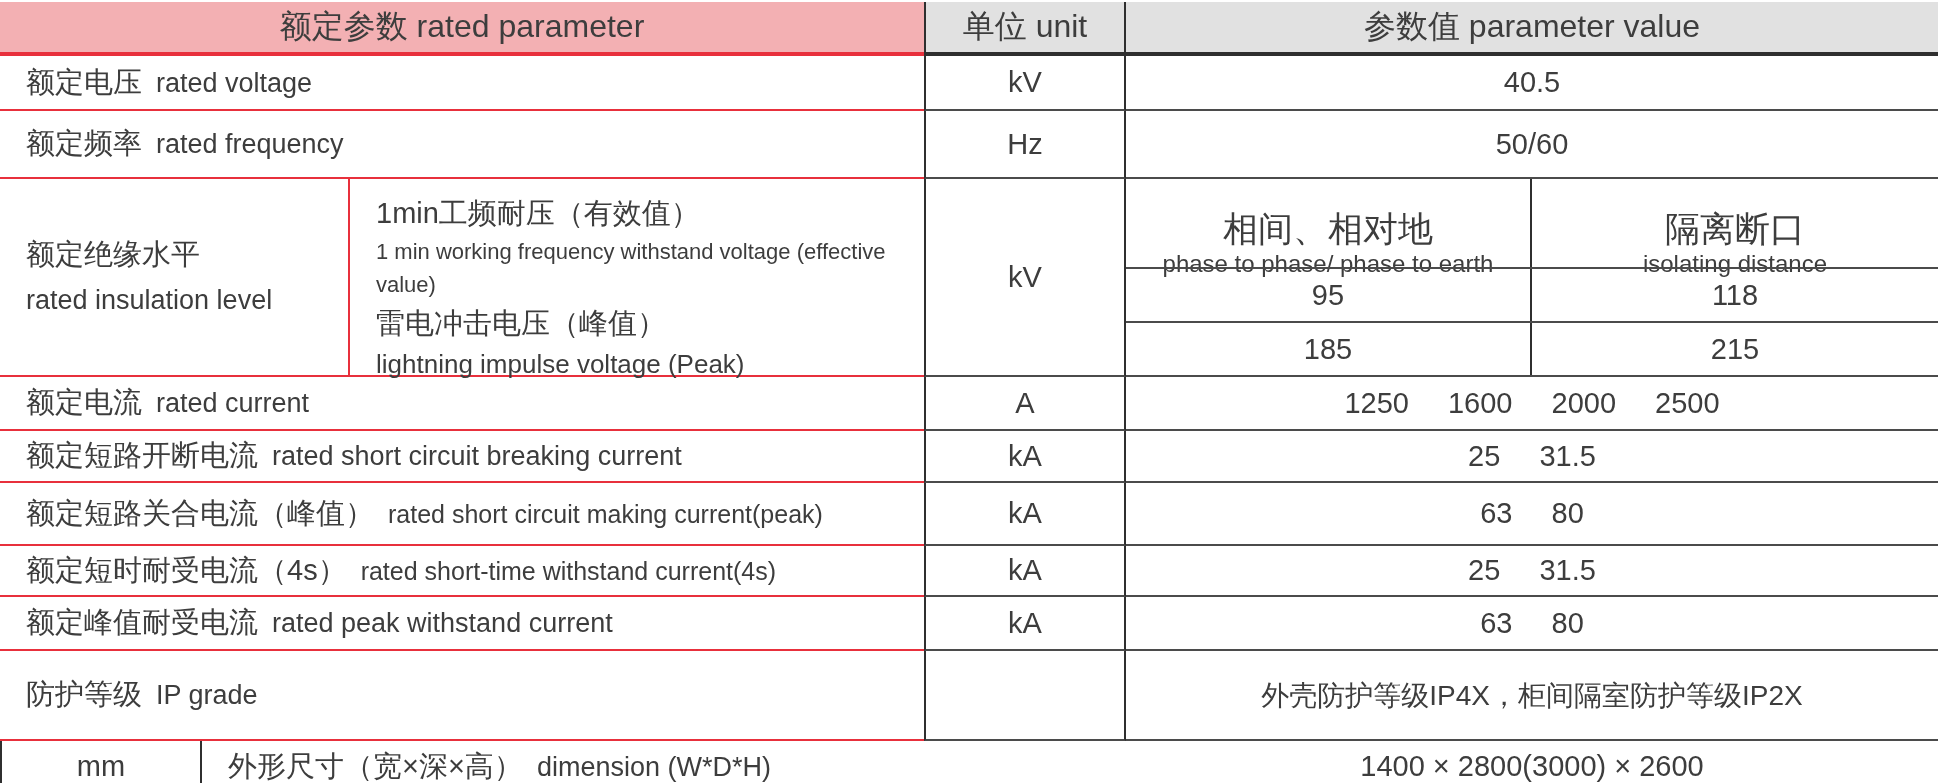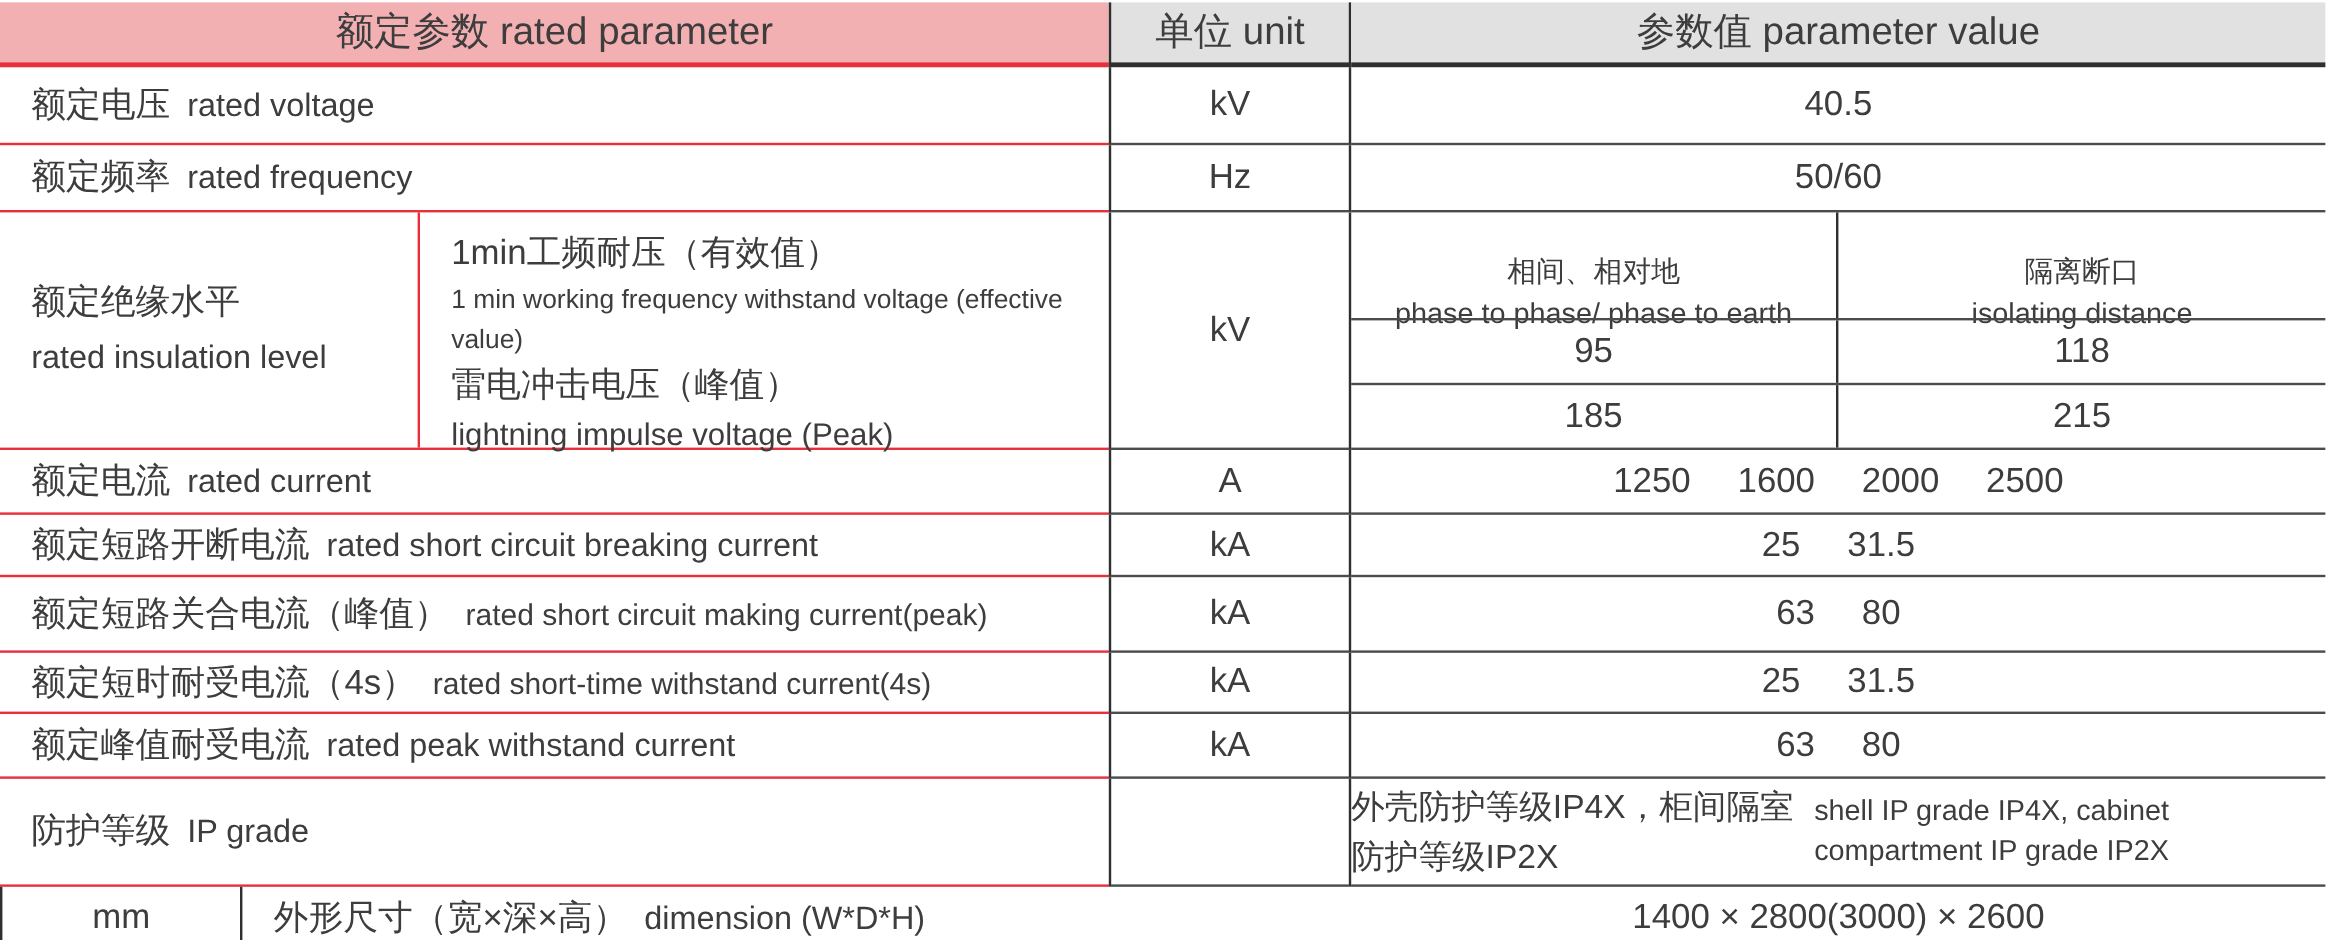--- a/index.html
+++ b/index.html
@@ -54,22 +54,22 @@
     border-bottom:4px solid var(--red);
     justify-content:center;padding-left:0;
     font-size:32px;
   }
   .hrow .c2,.hrow .c3{
     background:var(--head-gray);
     border-bottom:4px solid var(--dark-line);
     font-size:32px;
   }
   
-  .r-voltage{height:65px;}
-  .r-frequency{height:56px;}
+  .r-voltage{height:55px;}
+  .r-frequency{height:68px;}
   .r-current{height:54px;}
   .r-breaking{height:52px;}
   .r-making{height:63px;justify-content:flex-end;}
   .r-shorttime{height:51px;}
   .r-peak{height:54px;}
   .r-ip{height:90px;}
   .r-dim{height:56px;}
   
   .r-ins{height:198px;}
   .ins-c1{padding:0;align-items:stretch;}
@@ -91,21 +91,21 @@
   .ins-tests .t-en1{font-size:22px;line-height:33px;}
   .ins-tests .t-en2{font-size:26px;line-height:38px;}
   .ins-c3{flex-direction:column;align-items:stretch;padding:0;}
   .ins-head{height:88px;display:flex;}
   .ins-vrow{height:54px;display:flex;border-top:2px solid var(--gray-line);}
   .half{
     width:406px;
     display:flex;flex-direction:column;align-items:center;justify-content:center;
   }
   .half.first{border-right:2px solid var(--dark-line);}
-  .sub-cn{font-size:24px;line-height:38px;margin-top:44px;}
+  .sub-cn{font-size:35px;line-height:38px;margin-top:44px;}
   .sub-en{font-size:24px;line-height:32px;}
   .vnum{font-size:29px;flex-direction:row;}
   
   .ip-val{flex-direction:row;}
   .ip-cn{font-size:28px;line-height:41px;}
   .ip-en{font-size:24px;line-height:34px;}
   
   .lrow .c1{border-bottom:5px solid var(--red);}
   .lrow .c2,.lrow .c3{border-bottom:5px solid var(--dark-line);}
 </style>
@@ -212,21 +212,20 @@
     <div class="c c3 gap">63 80</div>
   </div>
 
   <div class="row r-ip">
     <div class="c c1">
       <div class="lbl"><span class="cn">防护等级</span><span class="en">IP grade</span></div>
     </div>
     <div class="c c2"></div>
     <div class="c c3 ip-val">
       <div class="ip-cn">外壳防护等级IP4X，柜间隔室防护等级IP2X</div>
-      <div class="ip-en">shell IP grade IP4X, cabinet compartment IP grade IP2X</div>
     </div>
   </div>
 
   <div class="row r-dim lrow">
     <div class="c c2">mm</div>
     <div class="c c1">
       <div class="lbl"><span class="cn">外形尺寸（宽×深×高）</span><span class="en">dimension (W*D*H)</span></div>
     </div>
     <div class="c c3">1400 × 2800(3000) × 2600</div>
   </div>

